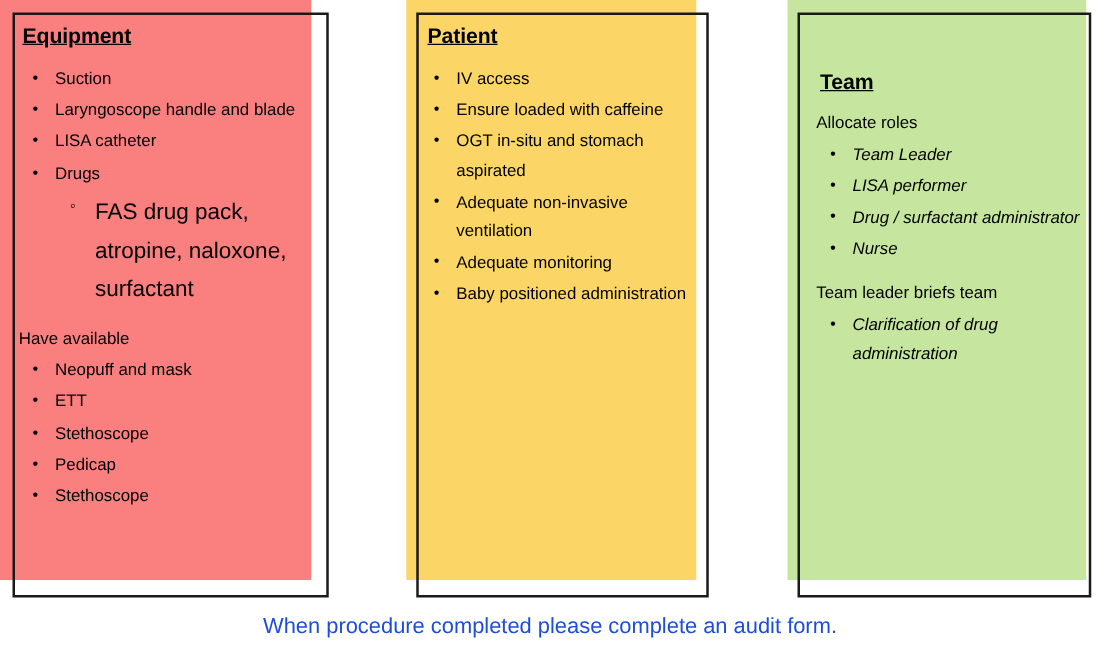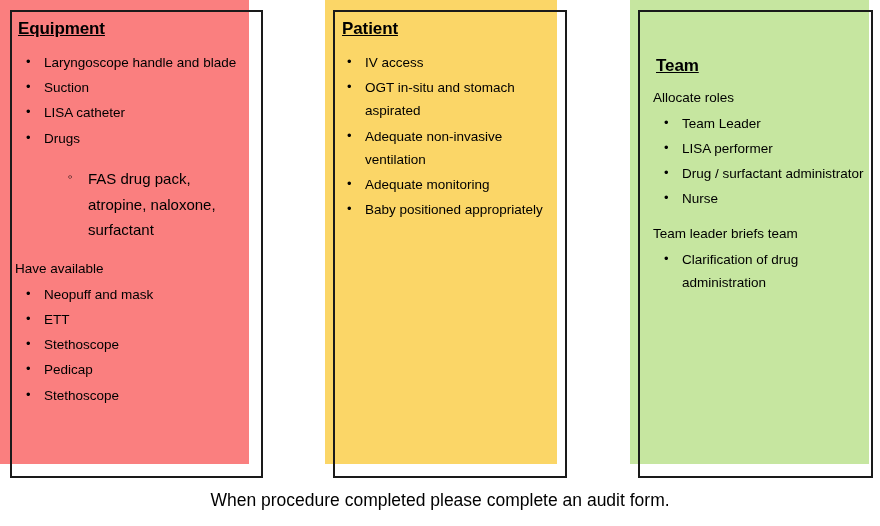--- a/index.html
+++ b/index.html
@@ -95,69 +95,69 @@
     line-height: 1.72;
   }
   ul.bullets ul.sub-bullets {
     list-style: none;
     margin: 0;
     padding: 0;
   }
   ul.bullets ul.sub-bullets > li {
     position: relative;
     padding-left: 28px;
-    margin: 16px;
-    font-size: 15px;
+    margin: 4px;
+    font-size: 18px;
     line-height: 1.72;
   }
   ul.bullets ul.sub-bullets > li::before {
     content: "\25E6";
     position: absolute;
     left: 8px;
     top: 0;
     font-size: 13px;
     line-height: 1.72;
   }
 
   
   #panel-equipment ul.bullets > li { padding-left: 30px; }
   #panel-equipment ul.bullets > li::before { left: 12px; }
 
-  #panel-team ul.bullets > li { padding-left: 30px; }
+  #panel-team ul.bullets > li { padding-left: 30px; font-style: italic; }
   #panel-team ul.bullets > li::before { left: 12px; }
 
   
   #footer-note {
     position: absolute;
     left: 0;
     top: 489px;
     width: 880px;
     text-align: center;
     font-size: 17.5px;
     line-height: 1.3;
-    color: #000000;
+    color: #1d4ed8;
   }
 </style>
 </head>
 <body>
 
 <div id="stage">
 
   <div class="panel" id="panel-equipment">
     <div class="panel-fill"></div>
     <div class="panel-frame"></div>
     <div class="panel-content">
       <div class="panel-title">Equipment</div>
 
       <ul class="bullets">
         <li>
+          <span>Suction</span>
+        </li>
+        <li>
           <span>Laryngoscope handle and blade</span>
-        </li>
-        <li>
-          <span>Suction</span>
         </li>
         <li>
           <span>LISA catheter</span>
         </li>
         <li>
           <span>Drugs</span>
           <ul class="sub-bullets">
             <li>
               <span>FAS drug pack, atropine, naloxone, surfactant</span>
             </li>
@@ -178,24 +178,25 @@
   </div>
 
   <div class="panel" id="panel-patient">
     <div class="panel-fill"></div>
     <div class="panel-frame"></div>
     <div class="panel-content">
       <div class="panel-title">Patient</div>
 
       <ul class="bullets">
         <li><span>IV access</span></li>
+        <li><span>Ensure loaded with caffeine</span></li>
         <li><span>OGT in-situ and stomach aspirated</span></li>
         <li><span>Adequate non-invasive ventilation</span></li>
         <li><span>Adequate monitoring</span></li>
-        <li><span>Baby positioned appropriately</span></li>
+        <li><span>Baby positioned administration</span></li>
       </ul>
     </div>
   </div>
 
   <div class="panel" id="panel-team">
     <div class="panel-fill"></div>
     <div class="panel-frame"></div>
     <div class="panel-content">
       <div class="panel-title">Team</div>
 

